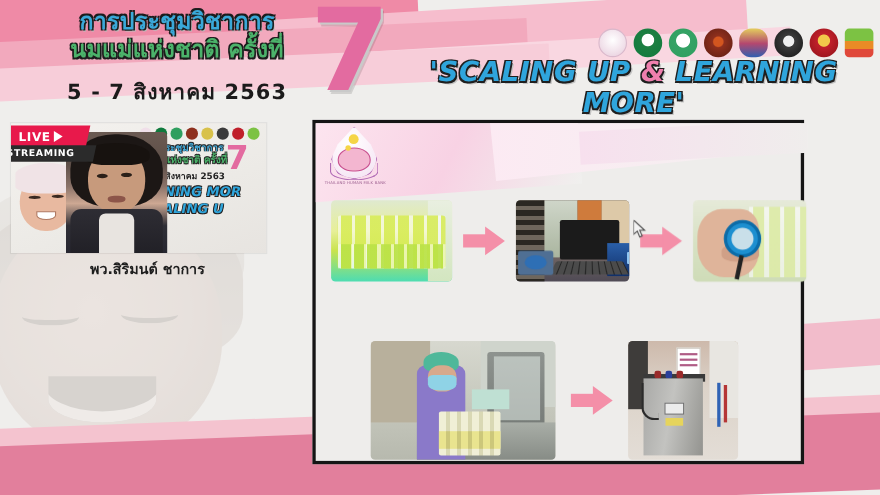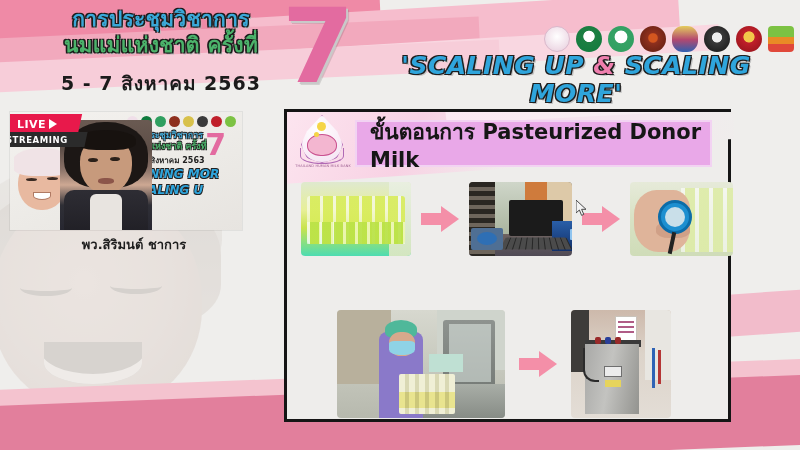--- a/index.html
+++ b/index.html
@@ -236,21 +236,21 @@
   <div class="band band-diag-r2"></div>
   <div class="band band-top-pale"></div>
 
   <div class="header">
     <div class="hdr-thai">
       <div>การประชุมวิชาการ</div>
       <div class="l2">นมแม่แห่งชาติ ครั้งที่</div>
     </div>
     <div class="hdr-date">5 - 7 สิงหาคม 2563</div>
     <div class="hdr-seven">7</div>
-    <div class="hdr-tag"><span>'SCALING UP </span><span class="amp">&amp;</span><span> SCALING MORE'</span></div>
+    <div class="hdr-tag"><span>'SCALING UP </span><span class="amp">&amp;</span><span> LEARNING MORE'</span></div>
     <div class="logo-row">
       <div class="logo" style="background:radial-gradient(circle at 50% 40%,#fff,#f0dfe9 62%,#e6c9da);border:1px solid #d9b8cb;"></div>
       <div class="logo" style="background:radial-gradient(circle at 50% 40%,#fff 26%,#1d7f42 30%,#0f7a3d);"></div>
       <div class="logo" style="background:radial-gradient(circle at 50% 42%,#fff 30%,#35a265 34%,#2f9f5f);"></div>
       <div class="logo" style="background:radial-gradient(circle at 50% 46%,#d3561f 22%,#8e2f1d 28%,#5b1d12);"></div>
       <div class="logo" style="background:linear-gradient(180deg,#e3cd5d,#b4486f 52%,#2f5fb0);border-radius:42%;"></div>
       <div class="logo" style="background:radial-gradient(circle at 50% 44%,#efefef 24%,#3a3a3a 28%,#141414);"></div>
       <div class="logo" style="background:radial-gradient(circle at 50% 42%,#f2c84a 26%,#c01f2a 30%,#8e1219);"></div>
       <div class="logo" style="background:linear-gradient(180deg,#7cc243 0 44%,#e98b26 44% 70%,#e0483a 70%);border-radius:4px;"></div>
     </div>
@@ -314,23 +314,20 @@
 
     <div class="panel-logo">
       <div class="drop"></div>
       <div class="drop-baby"></div>
       <div class="drop-arms"></div>
       <div class="drop-dot"></div>
       <div class="drop-dot2"></div>
       <div class="drop-caption">THAILAND HUMAN MILK BANK</div>
     </div>
 
-    <div class="title-box">
-      <div class="title-text">ขั้นตอนการ Pasteurized Donor Milk</div>
-    </div>
 
     <div class="row row-top">
       <div class="photo ph1">
         <div class="wall"></div>
           <div class="rack"></div>
           <div class="rack2"></div>
       </div>
       <div class="arrow">
         <div class="shaft"></div>
           <div class="head"></div>

